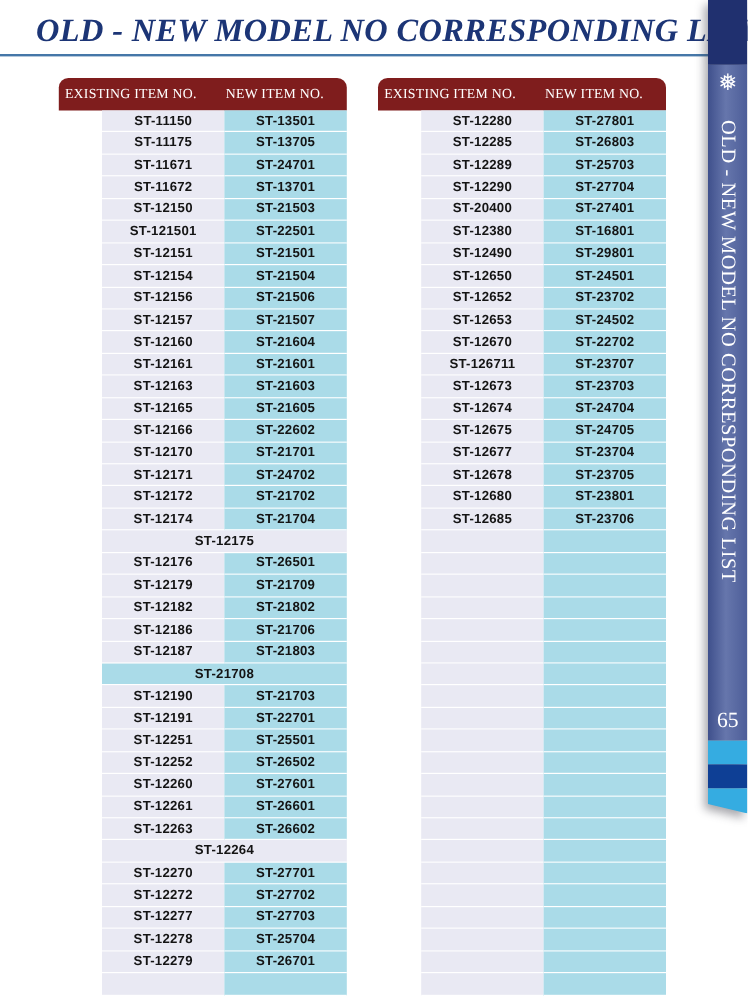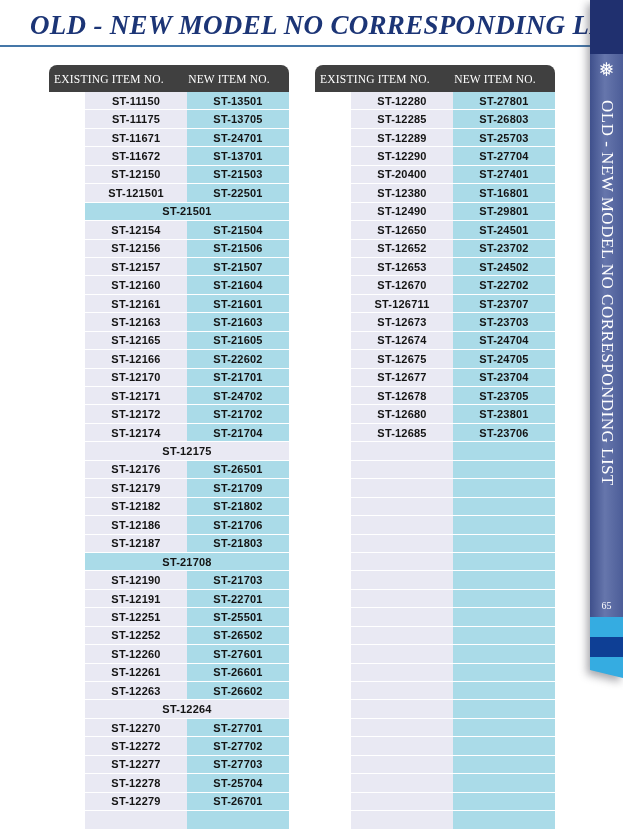--- a/index.html
+++ b/index.html
@@ -21,21 +21,21 @@
     position:absolute; left:0; top:45px;
     width:591px; height:2px; background:#4577a8;
   }
 
   
   .table { position:absolute; top:65px; width:240px; }
   .t-left  { left:49px; }
   .t-right { left:315px; }
 
   .t-header {
-    height:27px; background:#404040;
+    height:27px; background:#7f1d1d;
     border-radius:8px 8px 0 0;
     display:flex; align-items:stretch;
   }
   .hcell {
     flex:1; color:#ffffff;
     font-family:"Liberation Serif", serif;
     font-size:11.5px; letter-spacing:0.2px;
     display:flex; align-items:center; justify-content:center;
     white-space:nowrap;
   }
@@ -72,21 +72,21 @@
   }
   .v-title {
     position:absolute; top:46px; left:50%; transform:translateX(-50%);
     writing-mode:vertical-rl;
     color:#ffffff; font-family:"Liberation Serif", serif;
     font-size:17px; letter-spacing:0.5px; white-space:nowrap;
   }
   .page-num {
     position:absolute; bottom:6px; left:0; width:100%;
     text-align:center; color:#ffffff;
-    font-family:"Liberation Serif", serif; font-size:10px;
+    font-family:"Liberation Serif", serif; font-size:18px;
   }
   .sb-band-light1 { height:20px; background:#35ace1; }
   .sb-band-dark   { height:20px; background:#0e3f95; }
   .sb-band-light2 { height:21px; background:#35ace1; }
 </style>
 </head>
 <body>
 
 <div class="page-title">OLD - NEW MODEL NO CORRESPONDING LIST</div>
 <div class="title-rule"></div>
@@ -115,20 +115,21 @@
       </div>
       <div class="trow">
         <div class="cell c-old">ST-12150</div>
         <div class="cell c-new">ST-21503</div>
       </div>
       <div class="trow">
         <div class="cell c-old">ST-121501</div>
         <div class="cell c-new">ST-22501</div>
       </div>
       <div class="trow">
+        <div class="cell c-old">ST-12151</div>
         <div class="cell c-new">ST-21501</div>
       </div>
       <div class="trow">
         <div class="cell c-old">ST-12154</div>
         <div class="cell c-new">ST-21504</div>
       </div>
       <div class="trow">
         <div class="cell c-old">ST-12156</div>
         <div class="cell c-new">ST-21506</div>
       </div>

